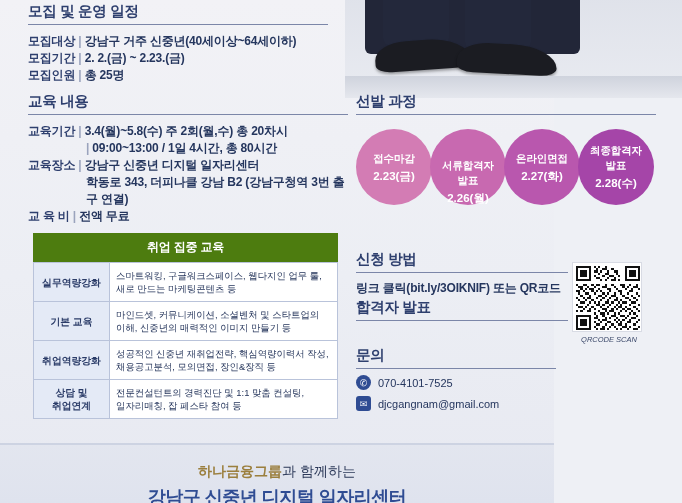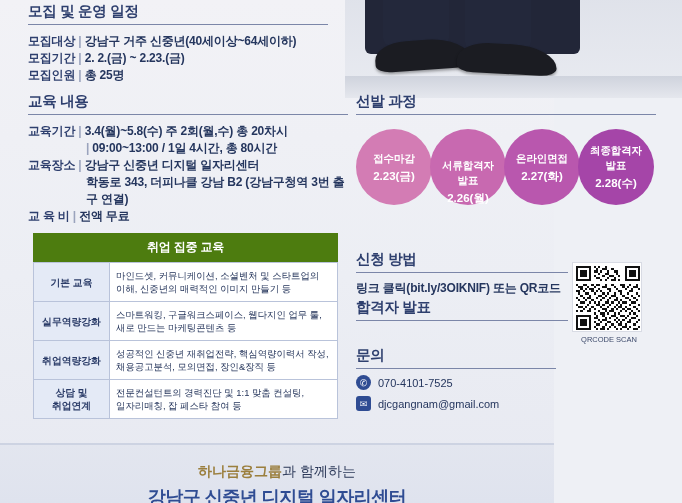--- a/index.html
+++ b/index.html
@@ -63,21 +63,21 @@
   .lbl { color:#2e3f6e; }
   .bar { color:#9aa3bd; }
 
   
   #sec-recruit { position:absolute; left: 28px; top: 2px; width: 300px; }
   #sec-edu { position:absolute; left: 28px; top: 92px; width: 320px; }
   #sec-process { position:absolute; left: 356px; top: 92px; width: 300px; }
   #sec-apply { position:absolute; left: 356px; top: 250px; width: 212px; }
   #sec-result { position:absolute; left: 356px; top: 298px; width: 212px; }
   #sec-contact { position:absolute; left: 356px; top: 346px; width: 230px; }
-  #qr-box { position:absolute; left: 572px; top: 262px; width: 74px; }
+  #qr-box { position:absolute; left: 572px; top: 262px; width: 74px; font-style: italic; }
 
   
   .circles { position:relative; margin-top: 14px; height: 84px; }
   .circle {
     position:absolute; top:0; width: 76px; height: 76px; border-radius:50%;
     color:#fff; text-align:center; display:flex; flex-direction:column;
     align-items:center; justify-content:center; line-height:13px;
   }
   .circle .c1 { font-size: 10.4px; font-weight:bold; }
   .circle .c2 { font-size: 10.4px; font-weight:bold; margin-top:2px; }
@@ -222,28 +222,28 @@
         <div class="cd">2.28(수)</div>
       </div>
     </div>
   </div>
 
   <div id="table-wrap">
     <table class="edu">
       <caption>취업 집중 교육</caption>
       <tbody>
         <tr>
+          <td class="k">실무역량강화</td>
+          <td style="white-space:pre-line">스마트워킹, 구글워크스페이스, 웹다지인 업무 툴,
+새로 만드는 마케팅콘텐츠 등</td>
+        </tr>
+        <tr>
           <td class="k">기본 교육</td>
           <td style="white-space:pre-line">마인드셋, 커뮤니케이션, 소셜벤처 및 스타트업의
 이해, 신중년의 매력적인 이미지 만들기 등</td>
-        </tr>
-        <tr>
-          <td class="k">실무역량강화</td>
-          <td style="white-space:pre-line">스마트워킹, 구글워크스페이스, 웹다지인 업무 툴,
-새로 만드는 마케팅콘텐츠 등</td>
         </tr>
         <tr>
           <td class="k">취업역량강화</td>
           <td style="white-space:pre-line">성공적인 신중년 재취업전략, 핵심역량이력서 작성,
 채용공고분석, 모의면접, 장인&amp;장직 등</td>
         </tr>
         <tr>
           <td class="k" style="white-space:pre-line">상담 및
 취업연계</td>
           <td style="white-space:pre-line">전문컨설턴트의 경력진단 및 1:1 맞춤 컨설팅,

